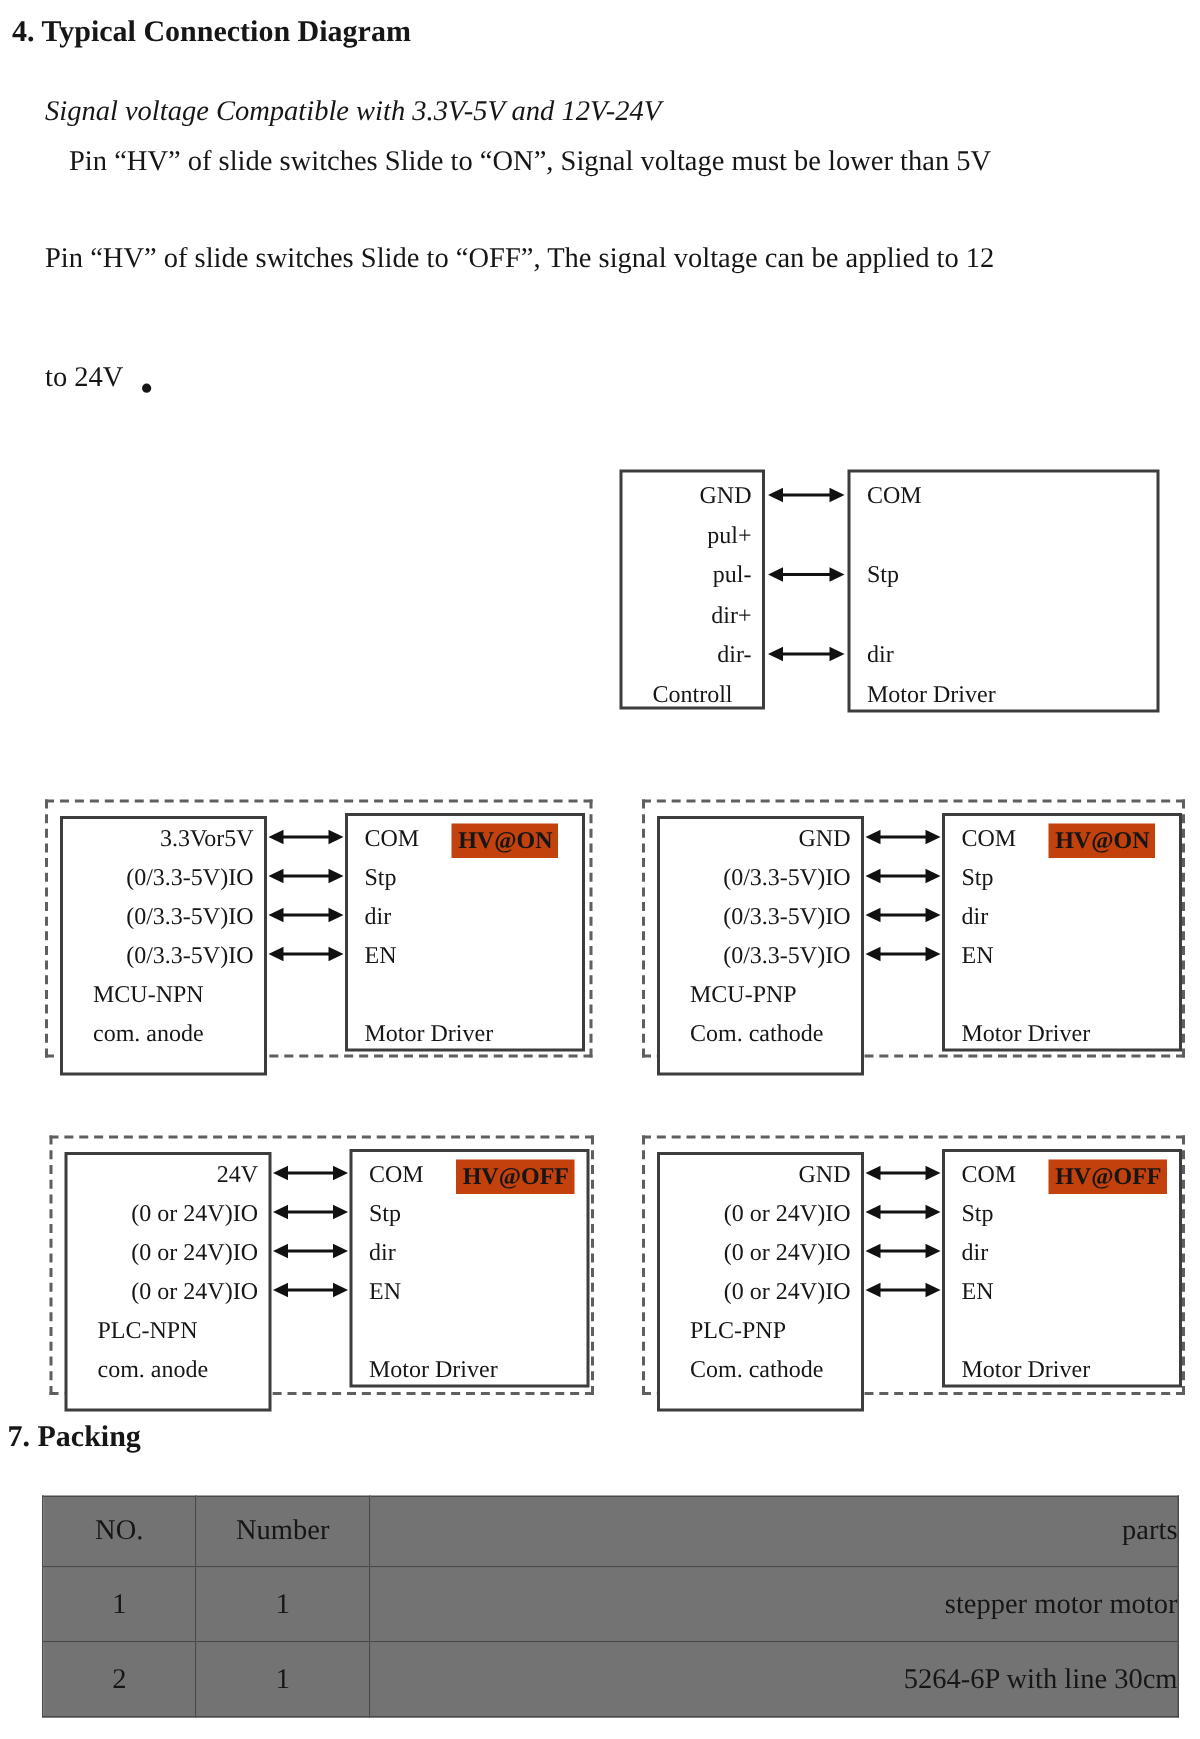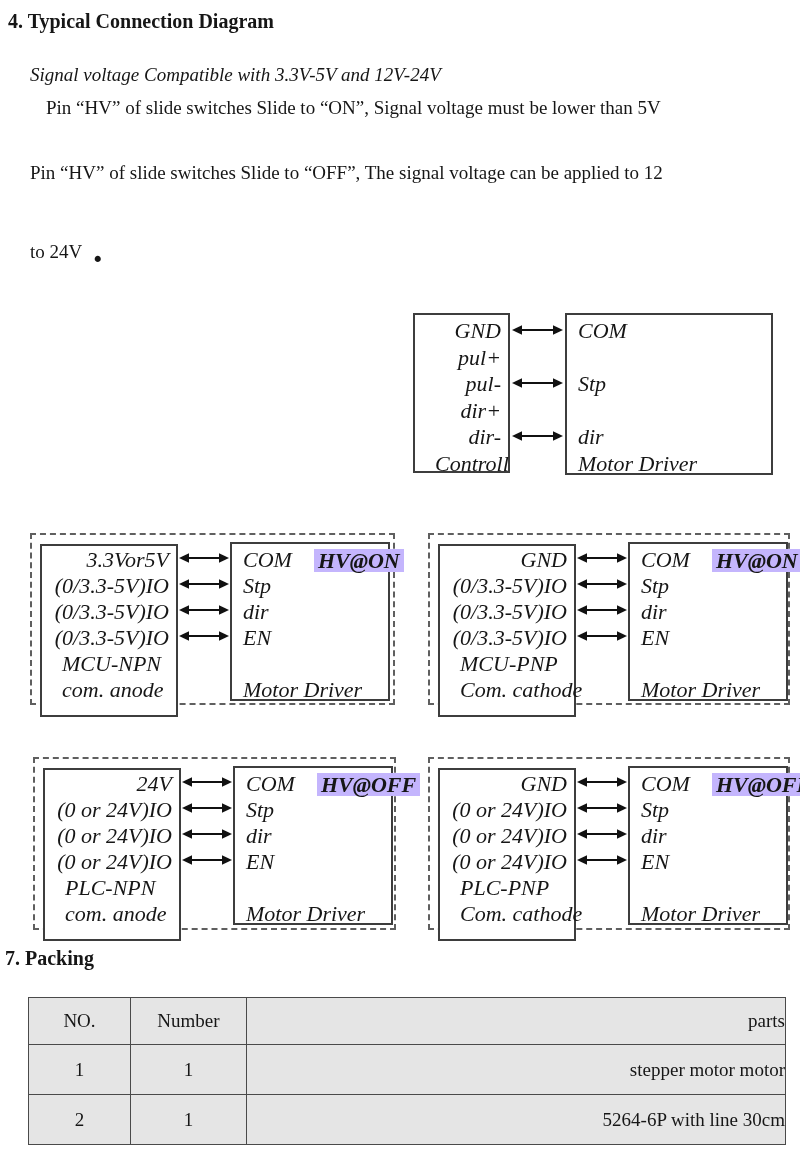--- a/index.html
+++ b/index.html
@@ -13,47 +13,47 @@
   .heading { font-size:20px; font-weight:bold; white-space:nowrap; }
   .para { font-size:19px; white-space:nowrap; }
   .dot {
     font-size:38px; font-weight:bold; line-height:38px; width:10px; height:38px;
   }
 
   
   .sbox { position:absolute; border:2px solid #3d3d3d; background:#fff; }
   .dashbox { position:absolute; border:2px dashed #5f5f5f; background:#fff; }
 
-  .drow { height:26px; line-height:26px; font-size:22px; white-space:nowrap;font-style:italic; }
+  .drow { height:26px; line-height:26px; font-size:16px; white-space:nowrap; }
   .pr { text-align:right; padding-right:7px; }
   .pl { text-align:left; padding-left:20px; }
 
   
   .mainbox .drow { height:26.5px; line-height:26.5px; }
 
   .rb .drow { padding-left:11px; }
   .com-row { display:flex; align-items:center; }
   .hv-badge {
-    font-weight:bold; background:#c4b5fd; padding:0 4px;
+    font-weight:bold; background:#c2410c; padding:0 4px;
     margin-left:22px; line-height:23px; height:23px; display:inline-block;
   }
 
   .arrow { position:absolute; display:block; }
 
   
   .sub-left  { left:8px;  top:9px;  width:138px; height:173px; padding-top:1px; }
   .sub-right { left:198px; top:7px; width:160px; height:159px; padding-top:3px; }
 
   
   table.packing {
     position:absolute; left:28px; top:997px; width:757px;
     border-collapse:collapse; font-size:19px; table-layout:fixed;
   }
   table.packing th, table.packing td {
-    border:1.5px solid #4a4a4a; font-weight:normal; background:#e5e5e5;
+    border:1.5px solid #4a4a4a; font-weight:normal; background:#737373;
   }
   table.packing th { height:47px; }
   table.packing td { height:50px; }
   .c-center { text-align:center; }
   .c-left { text-align:right; padding-left:14px; }
 </style>
 </head>
 <body>
 
 <div class="abs heading" style="left:8px; top:10px;">4. Typical Connection Diagram</div>

